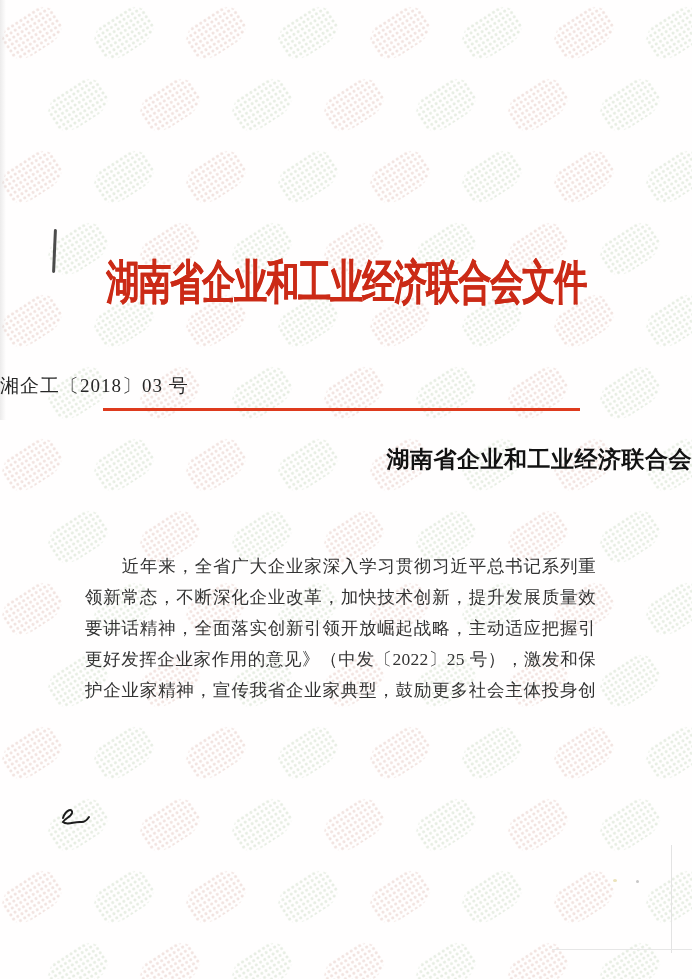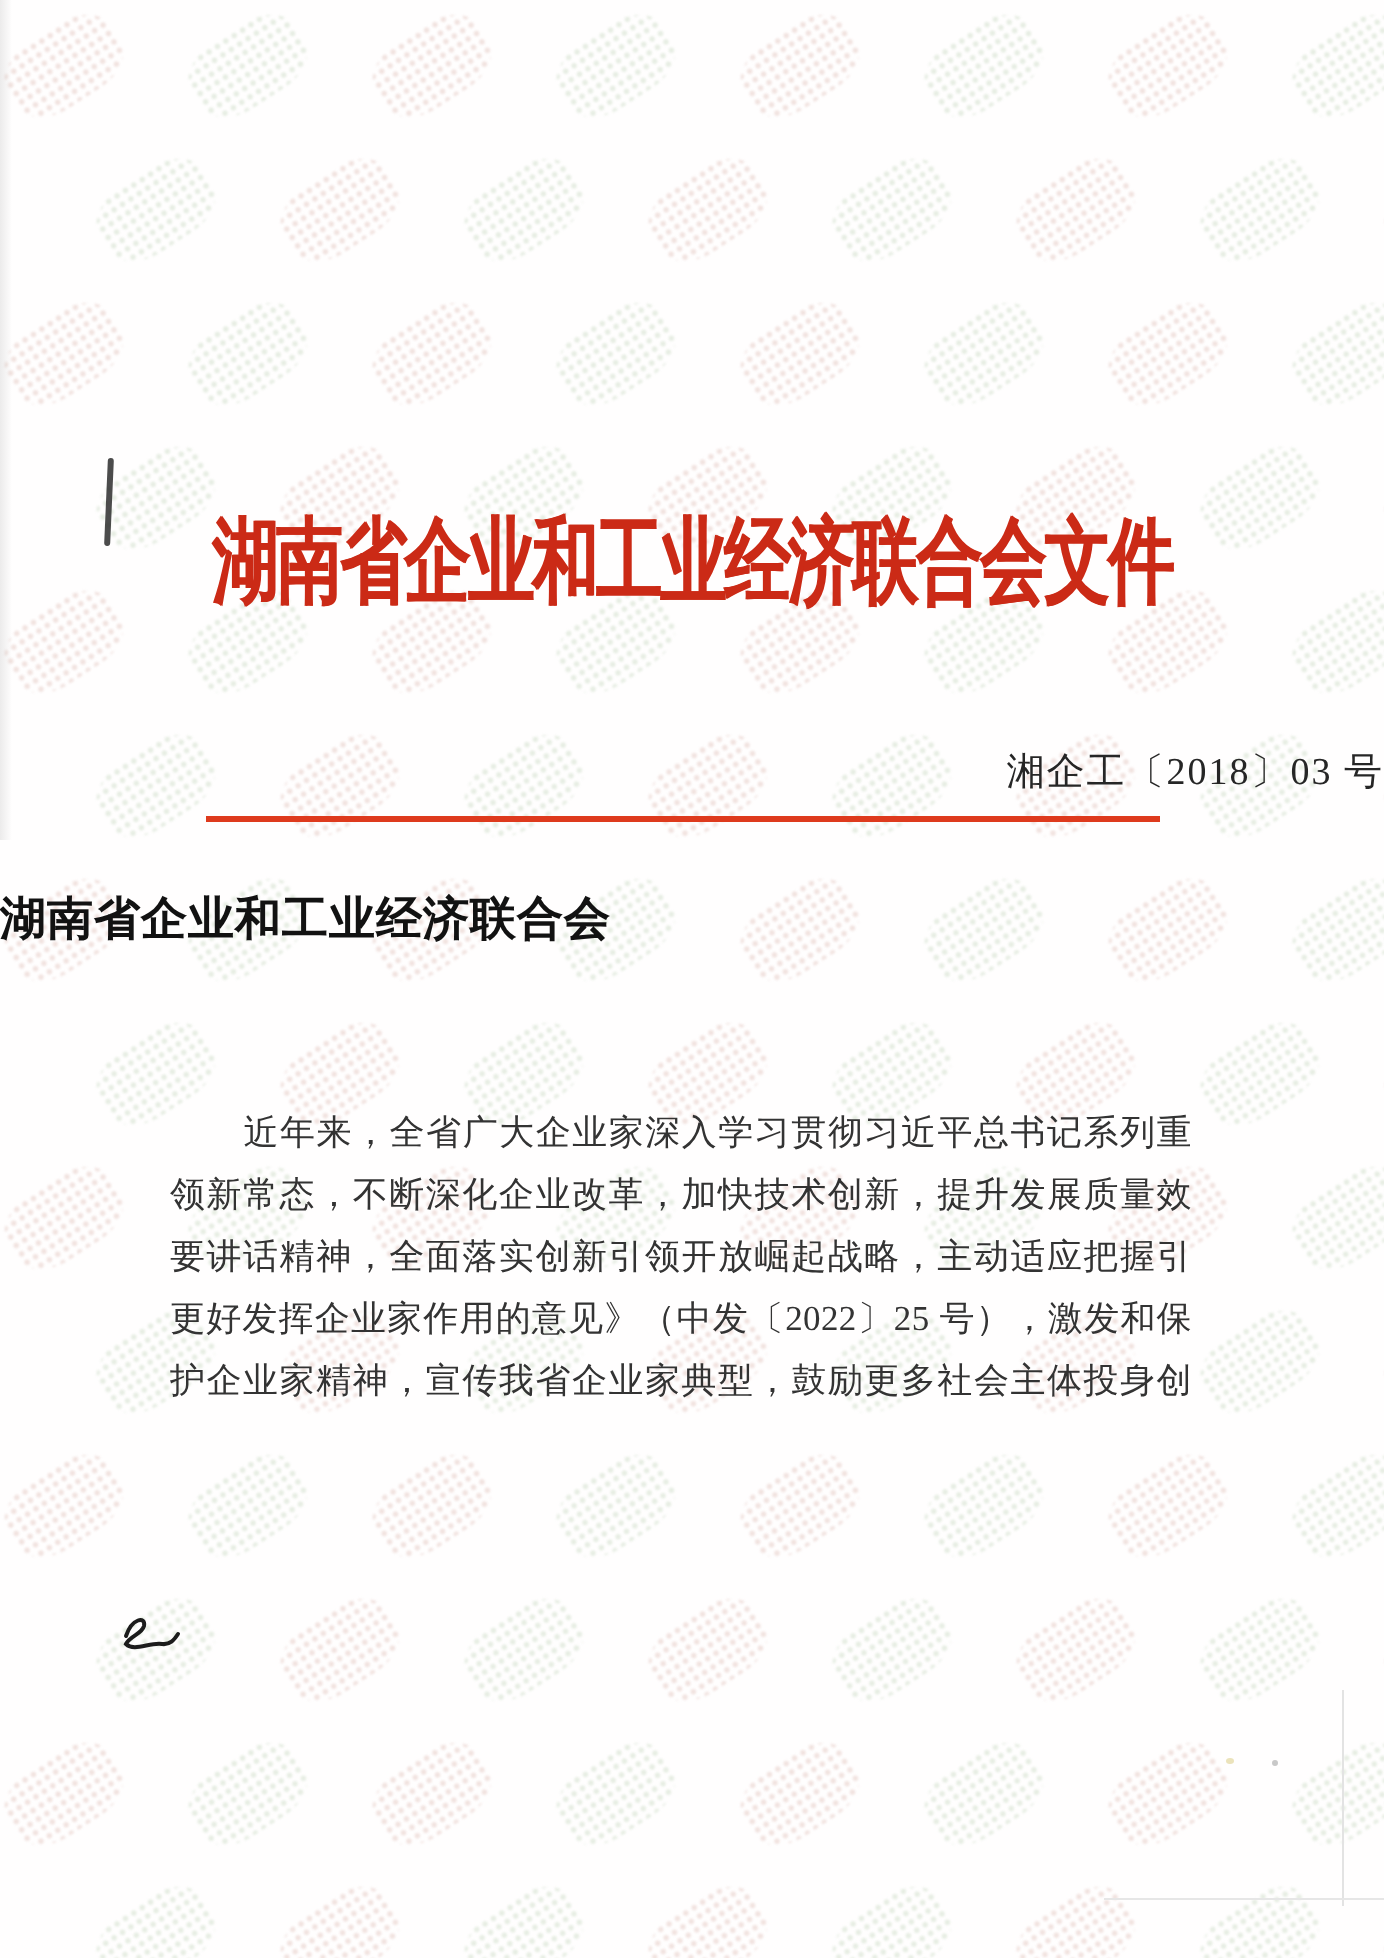--- a/index.html
+++ b/index.html
@@ -36,28 +36,28 @@
   .red-header{
     position:absolute;left:0;right:0;top:251px;margin:0;z-index:2;
     text-align:center;
     font-size:33px;line-height:44px;font-weight:900;letter-spacing:-1px;
     color:var(--header-red);
     transform:scaleY(1.42);transform-origin:50% 0;
     text-shadow:0.6px 0 0 var(--header-red);
   }
   .doc-number{
     position:absolute;left:0;right:0;top:373px;z-index:2;
-    text-align:right;font-size:19px;color:#262626;letter-spacing:1px;
+    text-align:left;font-size:19px;color:#262626;letter-spacing:1px;
   }
   .red-line{
     position:absolute;left:103px;top:408px;width:477px;height:3px;z-index:2;
     background:var(--rule-red);
   }
   .title-line{
-    position:absolute;left:0;right:0;z-index:2;text-align:left;
+    position:absolute;left:0;right:0;z-index:2;text-align:right;
     font-weight:bold;color:var(--title-black);
   }
   .title-1{top:446px;font-size:23px;line-height:28px;letter-spacing:.5px;}
   .title-2{top:474px;font-size:25px;line-height:32px;letter-spacing:.5px;}
   .body-block{
     position:absolute;left:85px;top:551px;width:511px;z-index:2;
     color:var(--body-text);
   }
   .body-line{
     font-size:17.5px;line-height:31px;height:31px;

